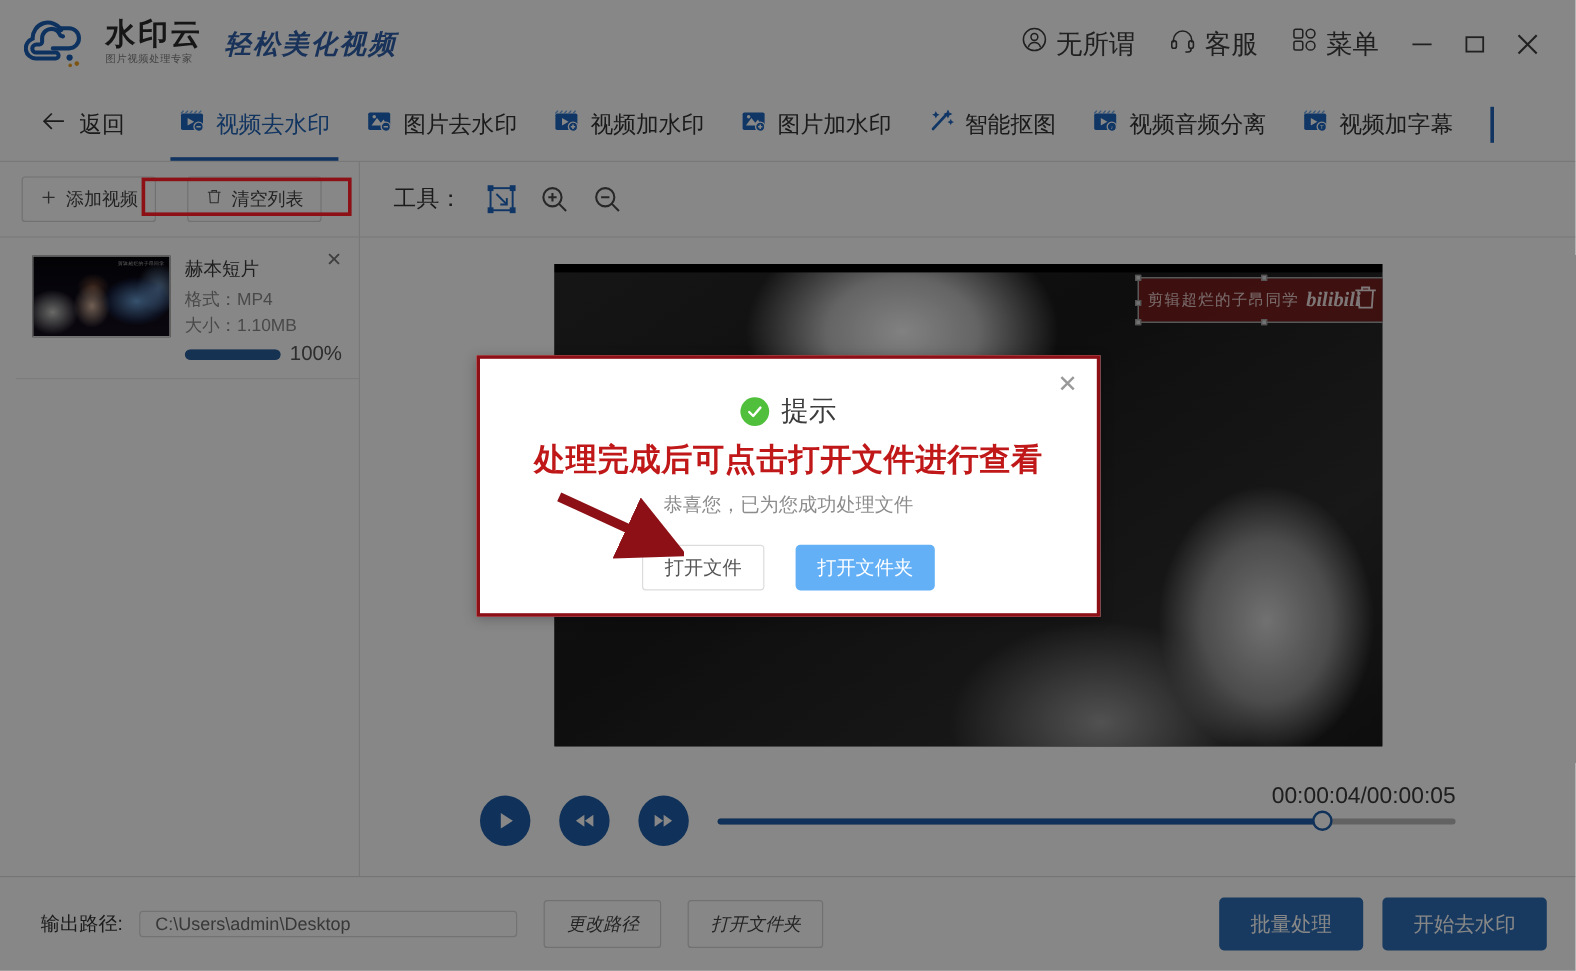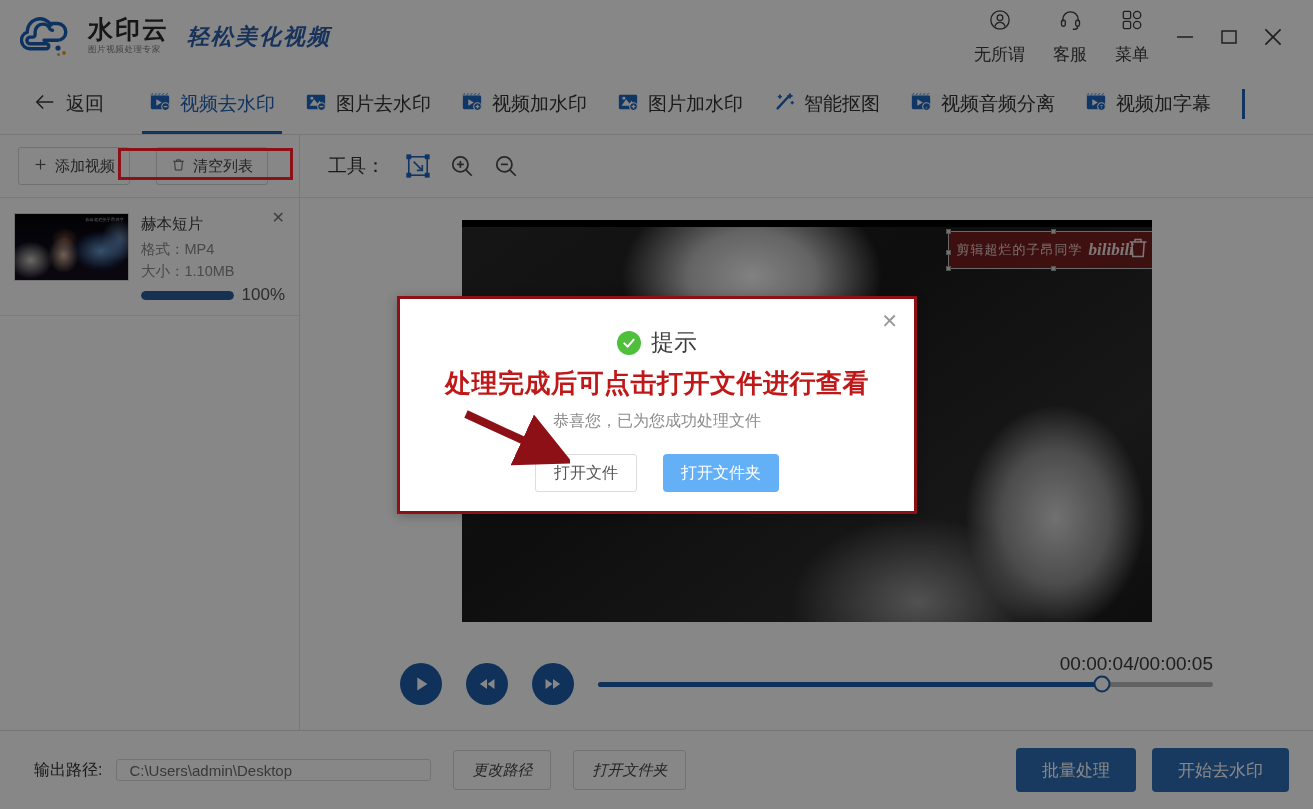--- a/index.html
+++ b/index.html
@@ -41,23 +41,23 @@
     margin-top: 2px;
   }
   .brand-slogan {
     margin-left: 18px; font-size: 22px; color: #2f5fa8;
     font-family: "Liberation Serif", "DejaVu Serif", serif;
     font-style: italic; font-weight: bold; letter-spacing: 2px;
   }
   .titlebar-spacer { flex: 1 1 auto; }
   .tb-actions { display: flex; align-items: center; gap: 0; }
   .tb-item {
-    display: flex; align-items: center; gap: 7px;
-    font-size: 17px; color: #3d3d3d;
-    padding: 6px 14px; cursor: pointer; flex-direction: column;
+    display: flex; gap: 7px;
+    font-size: 22px; color: #3d3d3d;
+    padding: 6px 14px; cursor: pointer;
   }
   .win-btn {
     width: 44px; height: 40px;
     display: flex; align-items: center; justify-content: center;
     cursor: pointer;
   }
 
   
   .navbar {
     height: 61px; flex: 0 0 61px;
@@ -105,21 +105,21 @@
     border-bottom: 1px solid #e6e6e6;
   }
   .sb-btn {
     border: 1px solid #d6d6d6; border-radius: 3px;
     background: #fff; color: #444;
     font-size: 15px; height: 38px;
     display: flex; align-items: center; justify-content: center; gap: 7px;
     padding: 0 14px; cursor: pointer;
     font-family: inherit;
   }
-  .file-list { flex: 1 1 auto; }
+  .file-list { flex: 1 1 auto; padding-left: 13px; }
   .file-item {
     position: relative;
     display: flex; gap: 12px;
     padding: 15px 14px 10px 14px;
     border-bottom: 1px solid #eaeaea;
   }
   .thumb {
     width: 115px; height: 68px; flex: 0 0 115px;
     border: 1px solid #d8d8d8;
     background: #0a0710;

